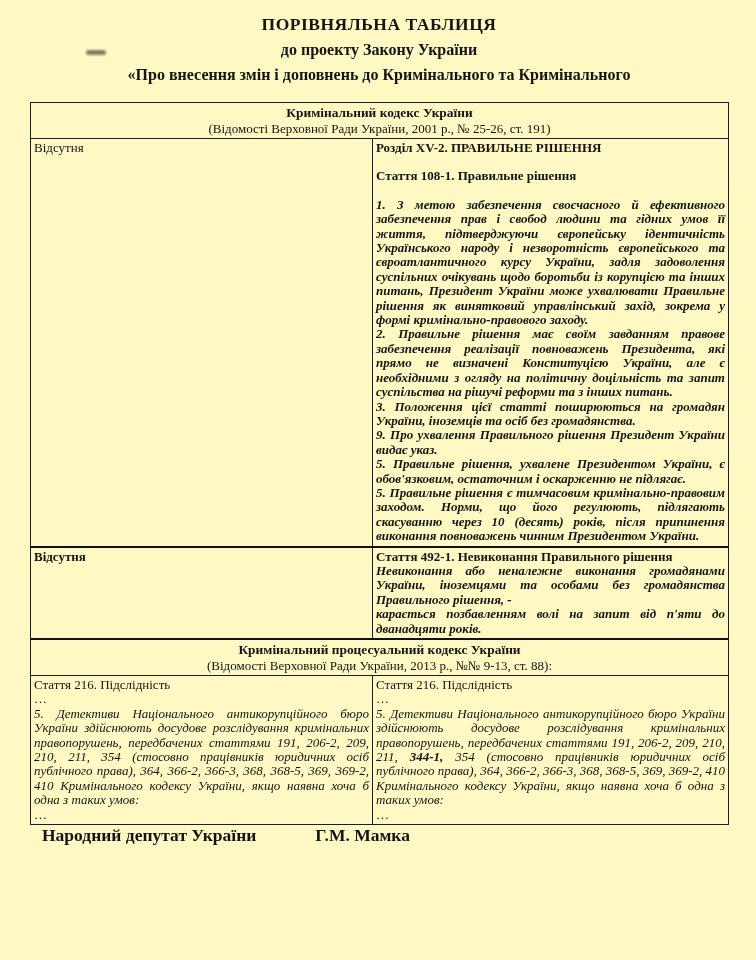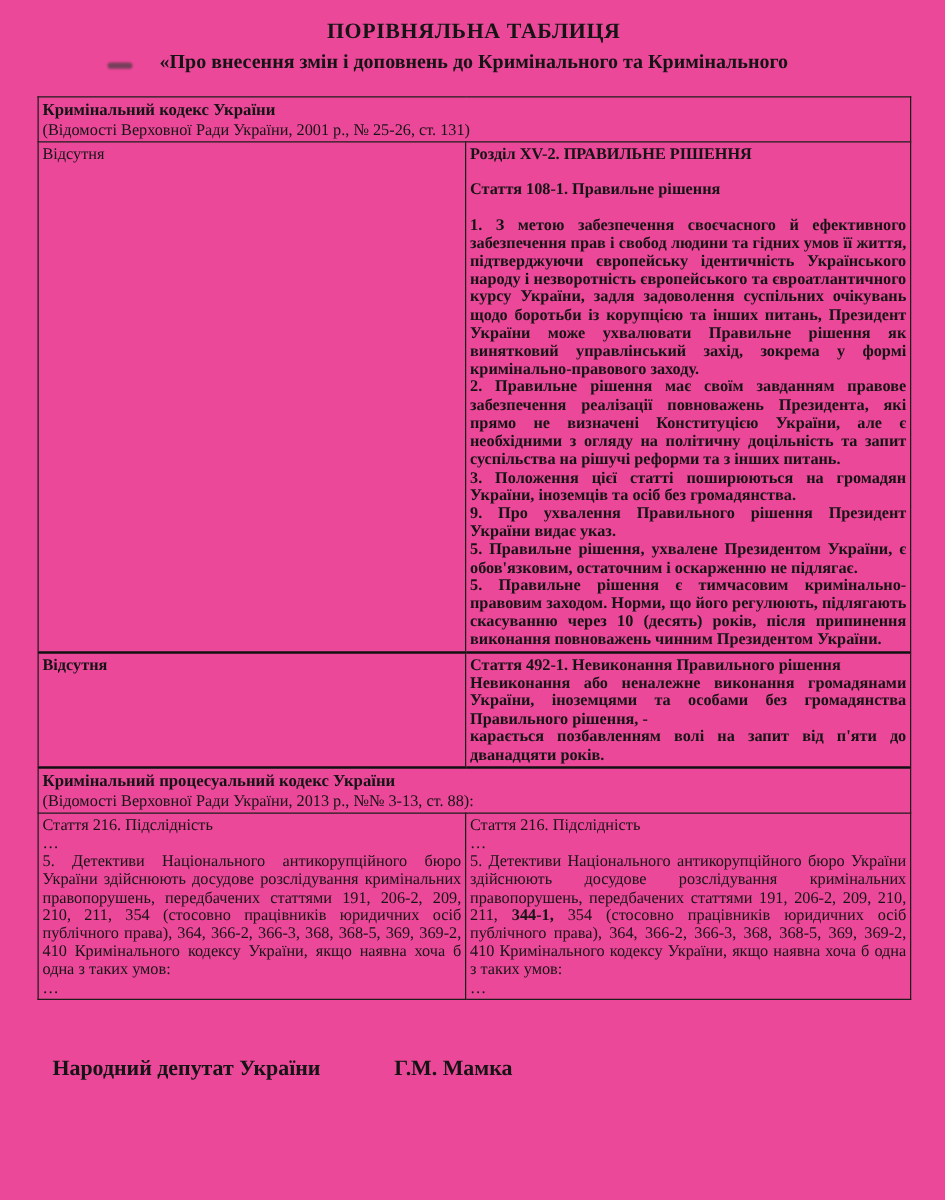--- a/index.html
+++ b/index.html
@@ -1,21 +1,21 @@
 <!DOCTYPE html>
 <html><head>
 <meta charset="utf-8">
 <style>
   * { margin:0; padding:0; box-sizing:border-box; }
   html,body { background:#e8e8e8; }
   body { font-family:"Liberation Serif", serif; }
   .page {
     position:relative;
     width:756px; height:960px;
-    background:#ec4899;
+    background:#fef9c3;
     color:#141414;
     margin:0 auto;
     padding:10px 28px 0 30px;
     overflow:hidden;
   }
   .scan-smudge {
     position:absolute; left:86px; top:50px;
     width:20px; height:5px; background:#3a3a3a;
     border-radius:3px; opacity:.65; filter:blur(1px);
   }
@@ -35,65 +35,66 @@
     vertical-align:top;
     font-size:13px;
     line-height:14.4px;
     padding:2px 3px;
   }
   td.hdr {
     text-align:center; font-weight:bold;
     font-size:12.6px; height:19px; padding:2px;
     border-bottom:2.6px solid #111;
   }
-  td.section { padding:2px 2px 3px 2px; }
+  td.section { text-align:center; padding:2px 2px 3px 2px; }
   td.section .sec-name { font-weight:bold; font-size:13.4px; line-height:16px; }
   td.section .sec-src  { font-size:13px; line-height:15px; }
   td.sec1 { border-bottom:2.2px solid #111; }
   td.sec2 { border-bottom:1.6px solid #111;margin-top:28px; }
   tr.row1 > td { height:393px; border-bottom:2.6px solid #111; }
   tr.row2 > td { height:89px;  border-bottom:2.6px solid #111; }
   tr.row3 > td { height:144px; }
   td.absent-cell { padding-left:24px; }
   td.absent-cell.bold { padding-left:3px; font-weight:bold; }
-  .just { text-align:justify; text-align-last:left; }
+  .just { text-align:justify; text-align-last:left;font-style:italic; }
   .new-ed { font-weight:bold; }
   .new-ed .h-block { margin-bottom:14px; }
   .b { font-weight:bold; }
   .ellipsis-line { line-height:14.4px; }
   
-  .footer { margin-top:44px; padding-left:12px; }
+  .footer { padding-left:12px; }
   .footer .sig-title, .footer .sig-name {
     display:inline-block; font-weight:bold; font-size:17.5px;
   }
   .footer .sig-name { margin-left:55px; }
 </style>
 </head>
 <body>
 
 <div class="page">
   <div class="scan-smudge"></div>
 
   <div class="title-block">
     <div class="title-line main">ПОРІВНЯЛЬНА ТАБЛИЦЯ</div>
+    <div class="title-line">до проекту Закону України</div>
     <div class="title-line">«Про внесення змін і доповнень до Кримінального та Кримінального</div>
   </div>
 
   <table class="cmp">
     <colgroup>
         <col class="c-left">
         <col class="c-right">
       </colgroup>
 
     <tbody>
 
     <tr>
       <td class="section sec1" colspan="2">
         <div class="sec-name">Кримінальний кодекс України</div>
-        <div class="sec-src">(Відомості Верховної Ради України, 2001 р., № 25-26, ст. 131)</div>
+        <div class="sec-src">(Відомості Верховної Ради України, 2001 р., № 25-26, ст. 191)</div>
       </td>
     </tr>
 
     <tr class="row1">
       <td class="absent-cell">Відсутня</td>
       <td>
         <div class="new-ed">
           <div class="h-block">Розділ XV-2. ПРАВИЛЬНЕ РІШЕННЯ</div>
           <div class="h-block">Стаття 108-1. Правильне рішення</div>
           <div class="just">1. З метою забезпечення своєчасного й ефективного забезпечення прав і свобод людини та гідних умов її життя, підтверджуючи європейську ідентичність Українського народу і незворотність європейського та євроатлантичного курсу України, задля задоволення суспільних очікувань щодо боротьби із корупцією та інших питань, Президент України може ухвалювати Правильне рішення як винятковий управлінський захід, зокрема у формі кримінально-правового заходу.</div>
@@ -113,21 +114,21 @@
           <div>Стаття 492-1. Невиконання Правильного рішення</div>
           <div class="just">Невиконання або неналежне виконання громадянами України, іноземцями та особами без громадянства Правильного рішення, -</div>
           <div class="just">карається позбавленням волі на запит від п'яти до дванадцяти років.</div>
         </div>
       </td>
     </tr>
 
     <tr>
       <td class="section sec2" colspan="2">
         <div class="sec-name">Кримінальний процесуальний кодекс України</div>
-        <div class="sec-src">(Відомості Верховної Ради України, 2013 р., №№ 3-13, ст. 88):</div>
+        <div class="sec-src">(Відомості Верховної Ради України, 2013 р., №№ 9-13, ст. 88):</div>
       </td>
     </tr>
 
     <tr class="row3">
       <td>
         <div>Стаття 216. Підслідність</div>
         <div class="ellipsis-line">…</div>
         <div class="just">5. Детективи Національного антикорупційного бюро України здійснюють досудове розслідування кримінальних правопорушень, передбачених статтями 191, 206-2, 209, 210, 211, 354 (стосовно працівників юридичних осіб публічного права), 364, 366-2, 366-3, 368, 368-5, 369, 369-2, 410 Кримінального кодексу України, якщо наявна хоча б одна з таких умов:</div>
         <div class="ellipsis-line">…</div>
       </td>

